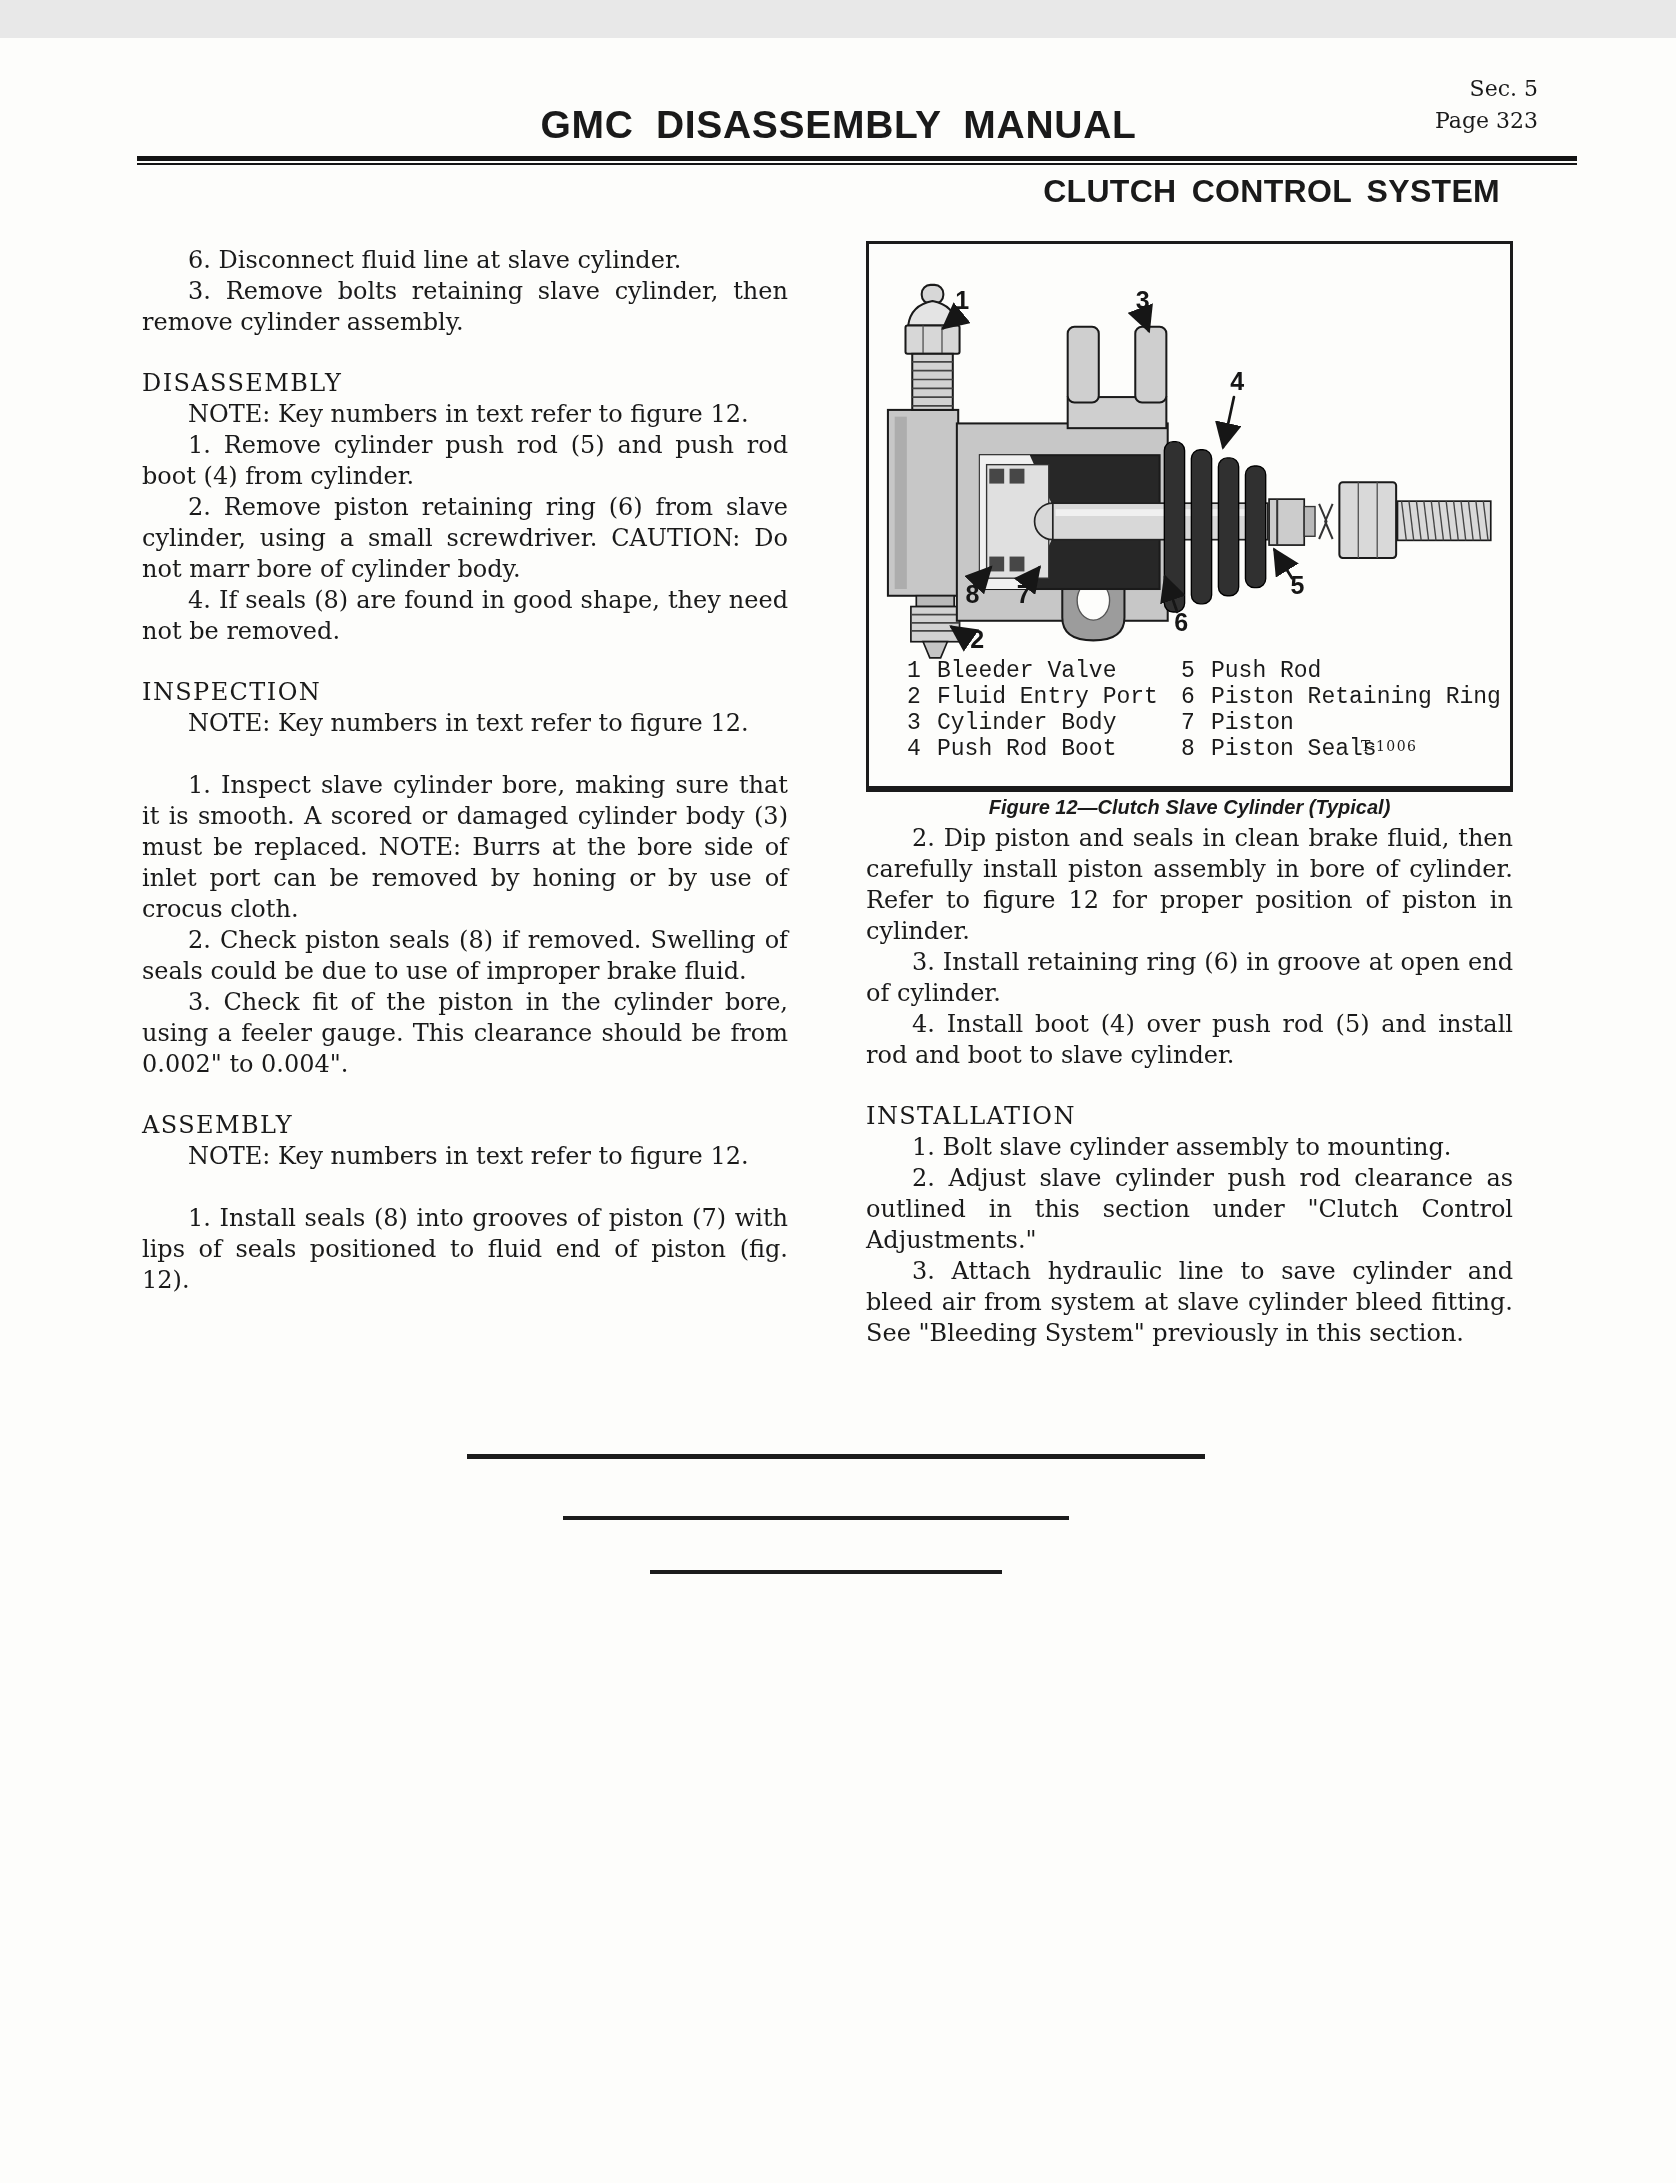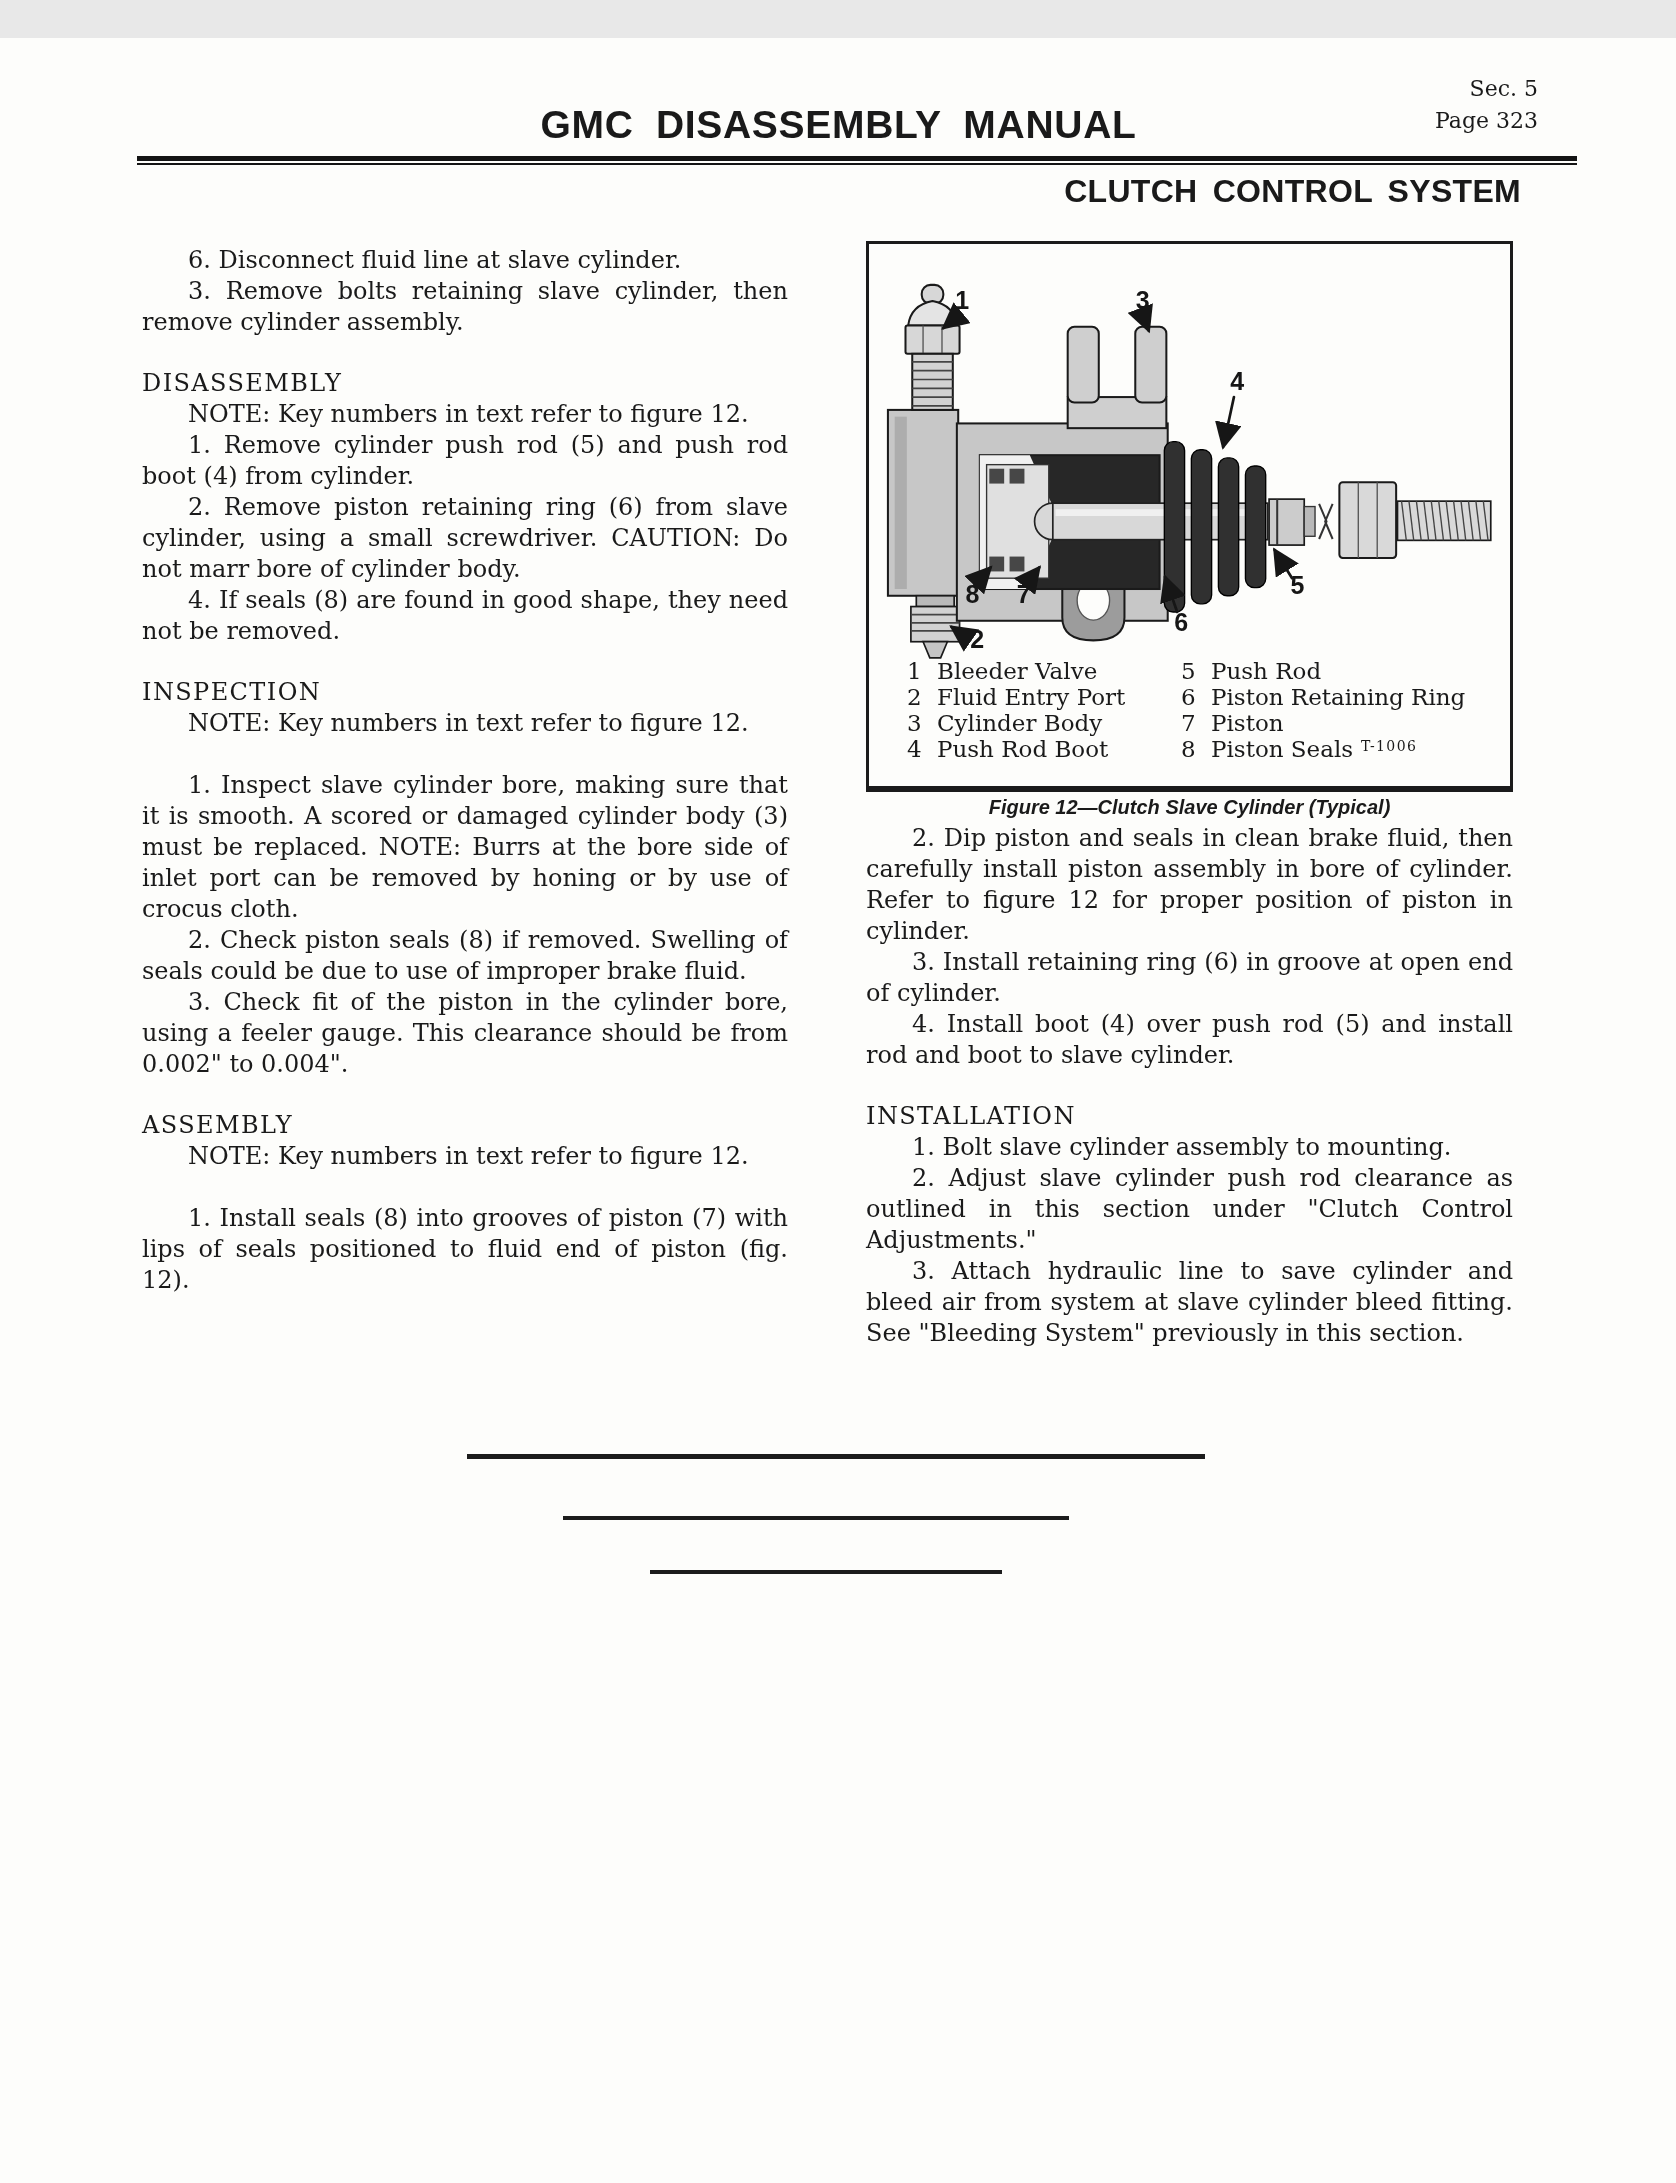--- a/index.html
+++ b/index.html
@@ -23,21 +23,21 @@
     text-align:center;
     font-family:"Liberation Sans", sans-serif;
     font-weight:700;font-size:39px;letter-spacing:0.7px;word-spacing:10.8px;
   }
   .hdr-rule{
     position:absolute;top:118px;left:137px;width:1440px;height:8.8px;
     border-top:5.4px solid #141414;border-bottom:2.7px solid #141414;
     box-sizing:border-box;
   }
   .hdr-sub{
-    position:absolute;top:135px;right:156px;
+    position:absolute;top:135px;right:177px;
     font-family:"Liberation Sans", sans-serif;
     font-weight:700;font-size:32px;letter-spacing:0.3px;word-spacing:6px;
   }
   
   .col{
     position:absolute;
     font-size:24px;line-height:31px;
     text-align:justify;
   }
   .col-left{left:142px;top:207px;width:646px;}
@@ -51,21 +51,21 @@
   
   .figure-box{
     width:647px;height:551px;
     border:3.4px solid #1b1b1b;border-bottom-width:6px;
     box-sizing:border-box;
     position:relative;
     background:#fdfdfb;
   }
   .figure-box svg{position:absolute;left:0;top:0;}
   .legend{position:absolute;left:0;top:414px;width:100%;font-size:23px;line-height:26px;}
-  .legend-col{position:absolute;top:0;}
+  .legend-col{position:absolute;top:0;font-family:Liberation Mono, monospace;}
   .legend-col-1{left:38px;}
   .legend-col-2{left:312px;}
   .legend-row{height:26px;white-space:nowrap;}
   .lnum{display:inline-block;width:30px;}
   .plate-code{
     position:absolute;left:492px;top:487px;
     font-size:14px;letter-spacing:1.4px;
   }
   .fig-caption{
     margin-top:28px;

